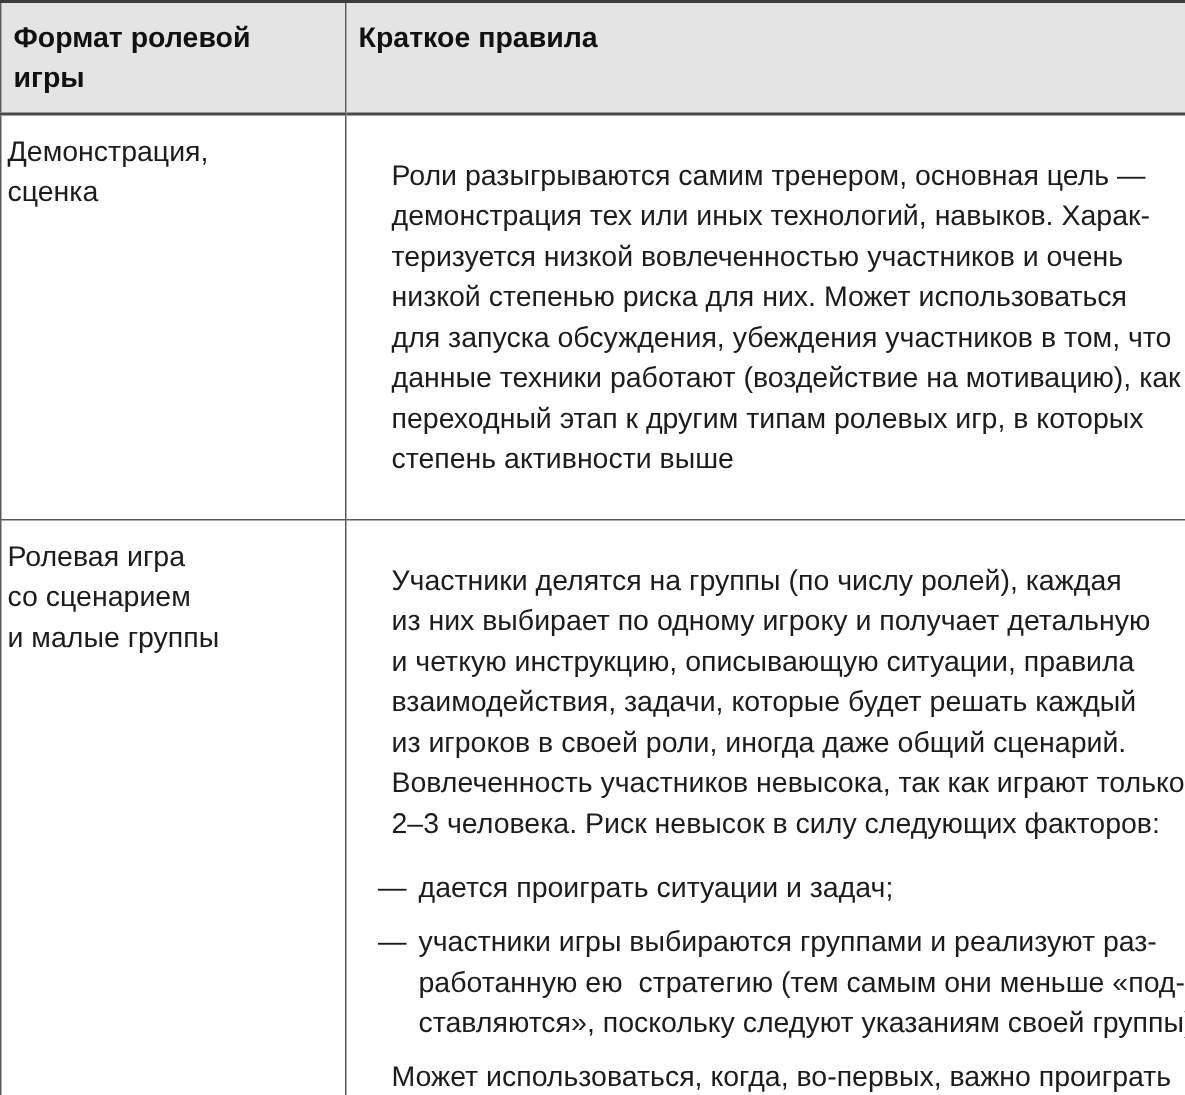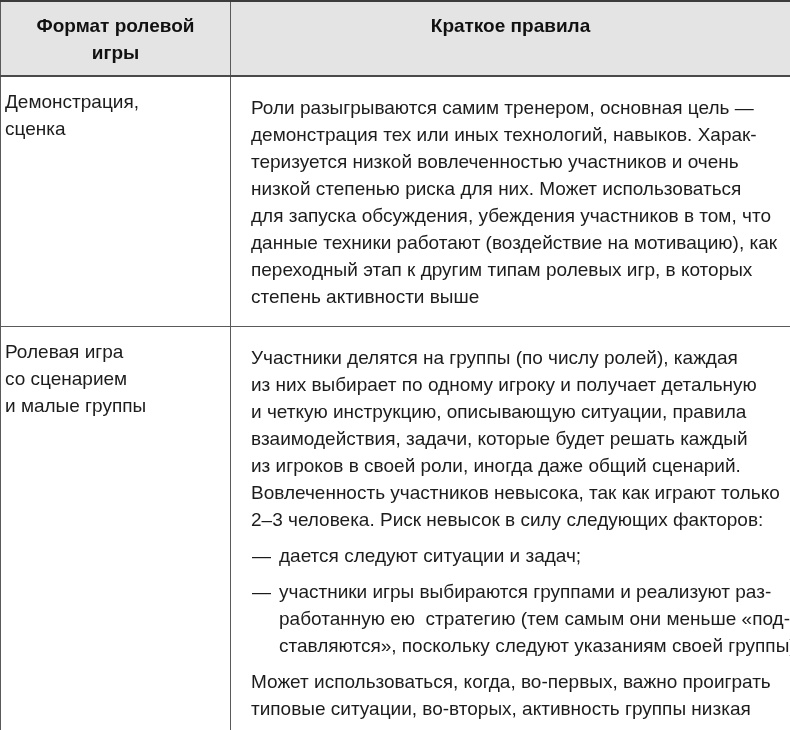--- a/index.html
+++ b/index.html
@@ -24,35 +24,35 @@
     border: 1px solid #5a5a5a;
     vertical-align: top;
     box-sizing: border-box;
     overflow: hidden;
   }
   th {
     background: #e4e4e4;
     font-weight: bold;
     font-size: 19px;
     line-height: 27px;
-    text-align: center;
+    text-align: left;
     padding: 10px 8px 9px 8px;
     height: 66px;
     border-bottom: 2px solid #4a4a4a;
     color: #111111;
   }
   td {
     font-size: 19px;
     line-height: 27px;
     padding: 11px 10px 10px 14px;
   }
   td.cell-format { height: 241px; padding-left: 4px; }
   tr.row-2 td { height: 420px; }
   .ml { white-space: pre; }            
-  .desc p { margin: 6px; }
+  .desc p { margin: 16px; }
   .desc .outro { margin-top: 9px; }
   .bullet {
     display: flex;
     margin-top: 9px;
     padding-left: 7px;
   }
   .bullet .dash {
     flex: 0 0 27px;
     width: 27px;
   }
@@ -96,21 +96,21 @@
         <td class="desc">
           <p class="intro ml">Участники делятся на группы (по числу ролей), каждая
 из них выбирает по одному игроку и получает детальную
 и четкую инструкцию, описывающую ситуации, правила
 взаимодействия, задачи, которые будет решать каждый
 из игроков в своей роли, иногда даже общий сценарий.
 Вовлеченность участников невысока, так как играют только
 2–3 человека. Риск невысок в силу следующих факторов:</p>
           <div class="bullet">
             <span class="dash">—</span>
-            <span class="btxt ml">дается следуют ситуации и задач;</span>
+            <span class="btxt ml">дается проиграть ситуации и задач;</span>
           </div>
           <div class="bullet">
             <span class="dash">—</span>
             <span class="btxt ml">участники игры выбираются группами и реализуют раз-
 работанную ею  стратегию (тем самым они меньше «под-
 ставляются», поскольку следуют указаниям своей группы).</span>
           </div>
           <p class="outro ml">Может использоваться, когда, во-первых, важно проиграть
 типовые ситуации, во-вторых, активность группы низкая
 или средняя</p>

